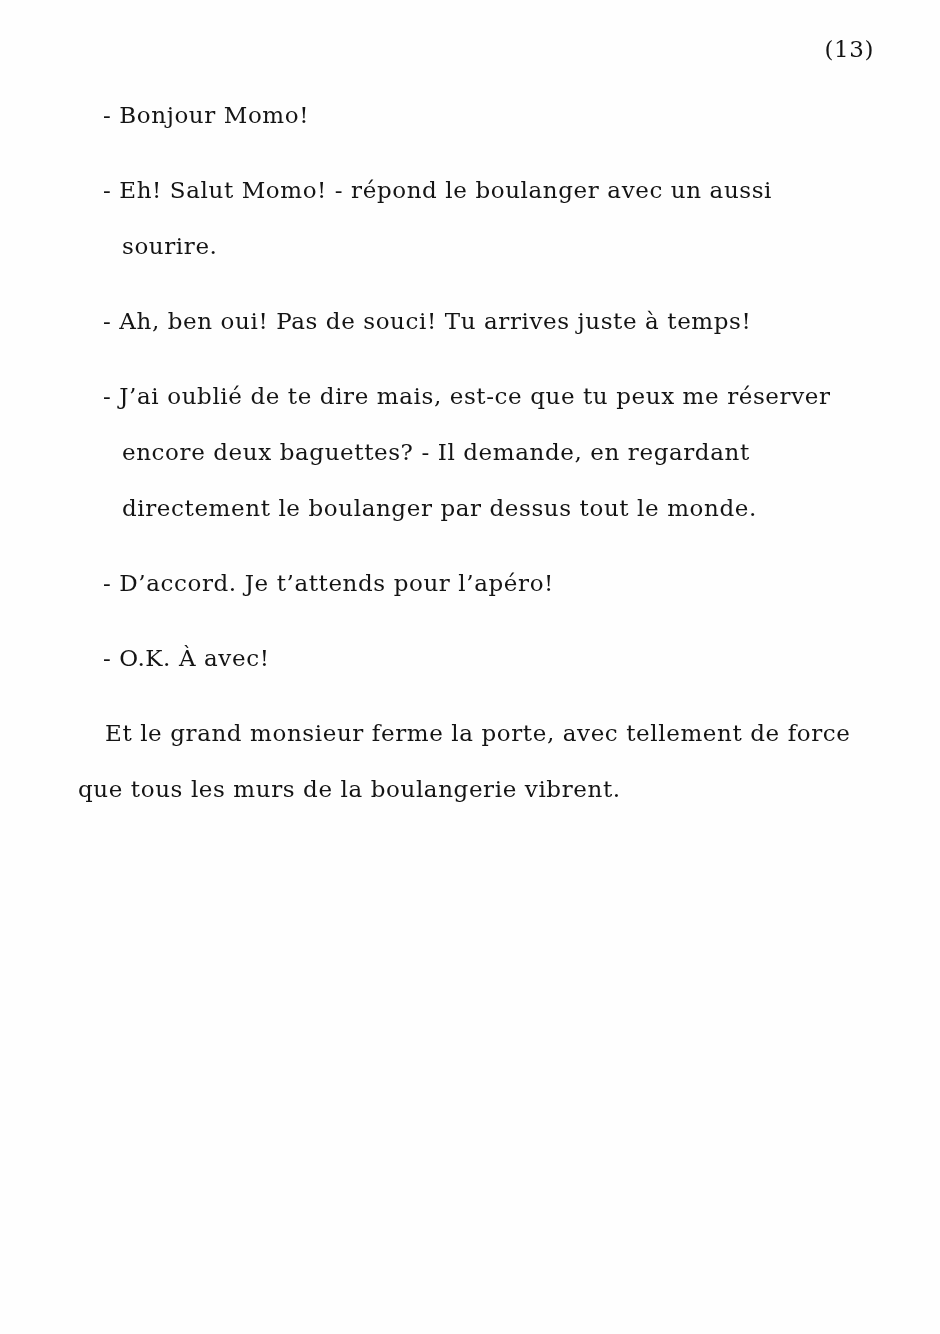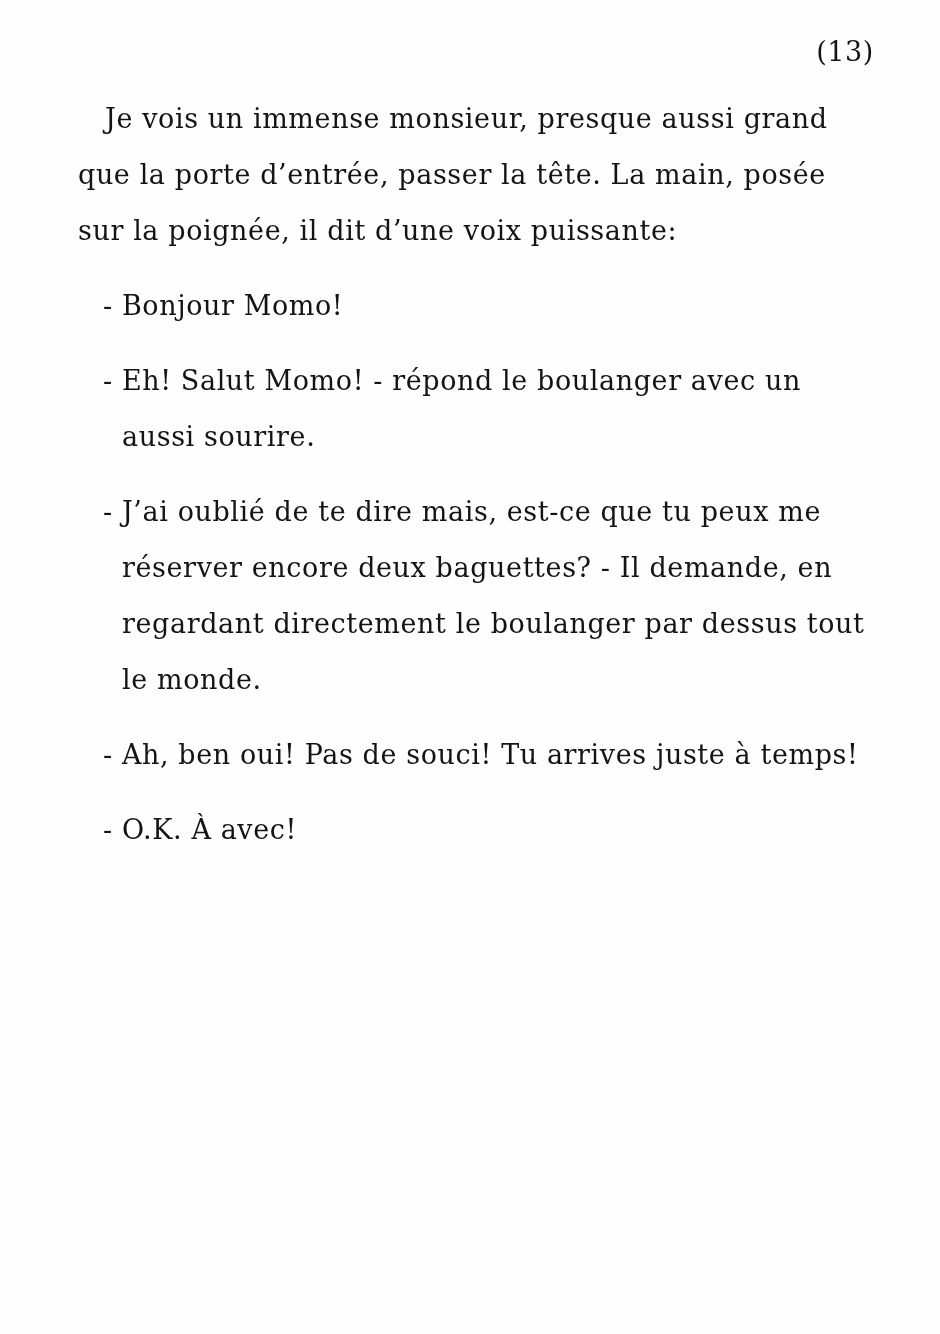--- a/index.html
+++ b/index.html
@@ -8,21 +8,21 @@
     background: #ffffff;
   }
   .page {
     position: relative;
     width: 940px;
     height: 1334px;
     box-sizing: border-box;
     background: #fefefe;
     color: #141414;
     font-family: "DejaVu Serif", serif;
-    font-size: 27px;
+    font-size: 23px;
     letter-spacing: 0.6px;
     line-height: 56px;
     padding: 30px 66px 0 78px;
     overflow: hidden;
   }
   .page-number {
     text-align: right;
     line-height: 1;
     margin: 8px 0 26px 0;
   }
@@ -40,27 +40,28 @@
   .closing {
     margin-top: 12px;
   }
 </style>
 </head>
 <body>
 
 <div class="page">
   <div class="page-number">(13)</div>
 
-  <p class="para narration">Je vois un immense monsieur, presque aussi grand que la porte d’entrée, passer la tête. La main, posée sur la poignée, il dit d’une voix puissante:</p>
 
   <p class="para dialogue">- Bonjour Momo!</p>
 
   <p class="para dialogue">- Eh! Salut Momo! - répond le boulanger avec un aussi sourire.</p>
 
+  <p class="para dialogue">- Ah, ben oui! Pas de souci! Tu arrives juste à temps!</p>
+
   <p class="para dialogue">- J’ai oublié de te dire mais, est-ce que tu peux me réserver encore deux baguettes? - Il demande, en regardant directement le boulanger par dessus tout le monde.</p>
 
-  <p class="para dialogue">- Ah, ben oui! Pas de souci! Tu arrives juste à temps!</p>
 
-
+  <p class="para dialogue">- D’accord. Je t’attends pour l’apéro!</p>
 
   <p class="para dialogue">- O.K. À avec!</p>
 
+  <p class="para narration closing">Et le grand monsieur ferme la porte, avec tellement de force que tous les murs de la boulangerie vibrent.</p>
 </div>
 
 </body></html>

